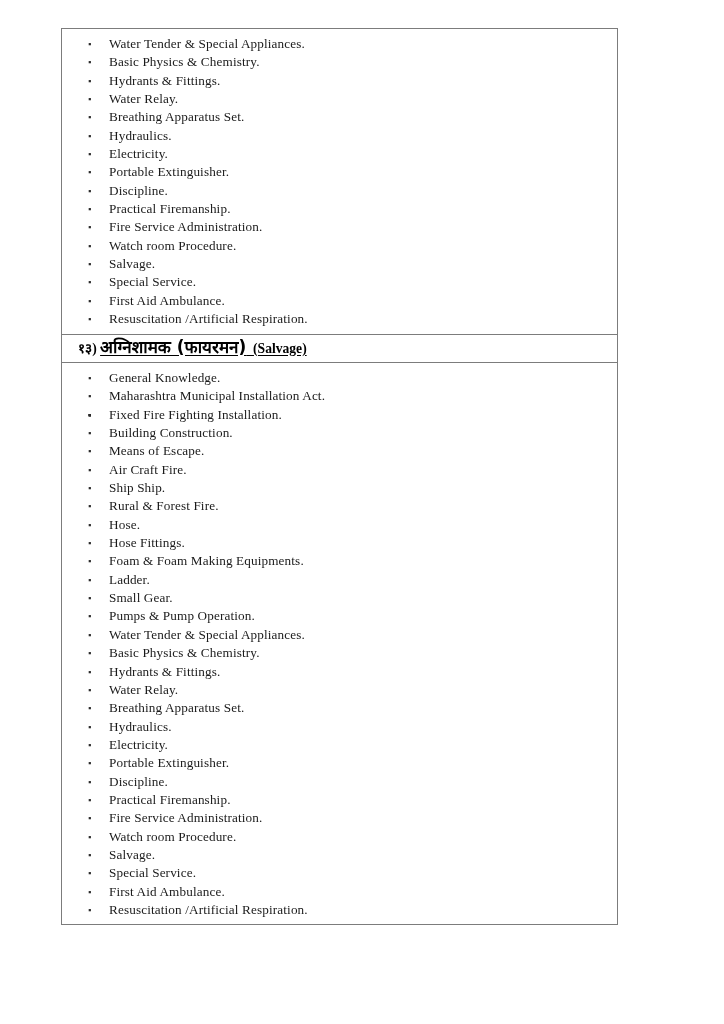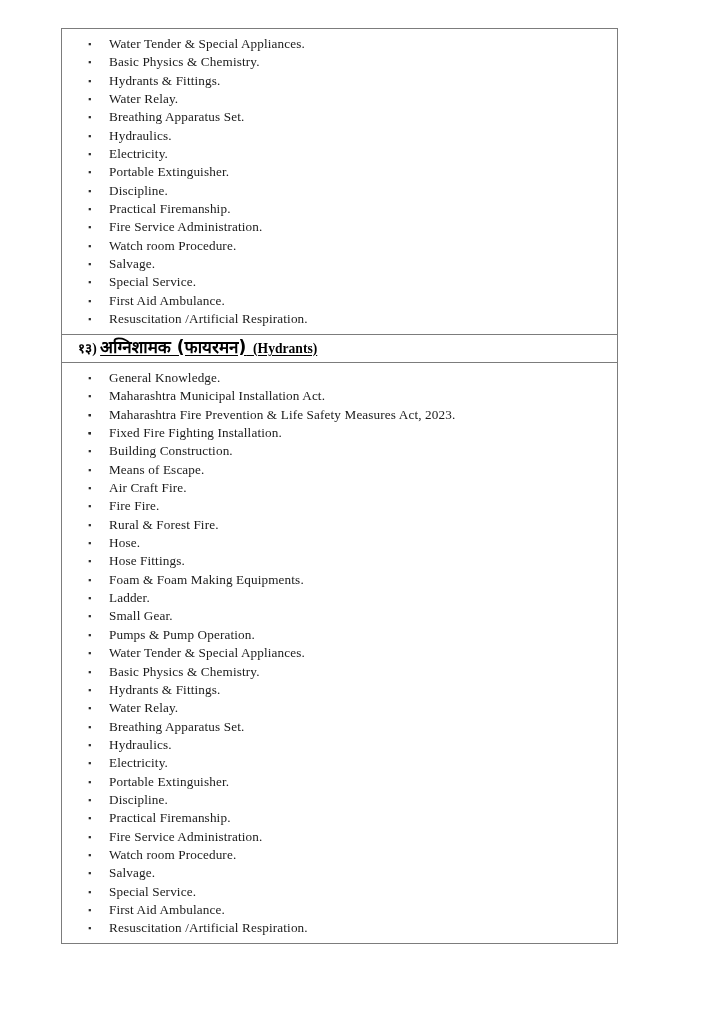--- a/index.html
+++ b/index.html
@@ -112,35 +112,35 @@
           <li class="topic-item"><span class="bullet">▪</span><span>Practical Firemanship.</span></li>
           <li class="topic-item"><span class="bullet">▪</span><span>Fire Service Administration.</span></li>
           <li class="topic-item"><span class="bullet">▪</span><span>Watch room Procedure.</span></li>
           <li class="topic-item"><span class="bullet">▪</span><span>Salvage.</span></li>
           <li class="topic-item"><span class="bullet">▪</span><span>Special Service.</span></li>
           <li class="topic-item"><span class="bullet">▪</span><span>First Aid Ambulance.</span></li>
           <li class="topic-item"><span class="bullet">▪</span><span>Resuscitation /Artificial Respiration.</span></li>
         </ul>
       </div>
       <div class="table-row">
-        <div class="section-heading"><span class="index">१३)</span>&nbsp;<span class="underlined"><span class="marathi">अग्निशामक (फायरमन)</span>&nbsp;&nbsp;<span class="english">(Hydrants)</span></span></div>
+        <div class="section-heading"><span class="index">१३)</span>&nbsp;<span class="underlined"><span class="marathi">अग्निशामक (फायरमन)</span>&nbsp;&nbsp;<span class="english">(Salvage)</span></span></div>
       </div>
       <div class="table-row">
         <ul class="topic-list">
           <li class="topic-item"><span class="bullet">▪</span><span>General Knowledge.</span></li>
           <li class="topic-item"><span class="bullet">▪</span><span>Maharashtra Municipal Installation Act.</span></li>
           <li class="topic-item"><span class="bullet">▪</span></li>
-          <li class="topic-item"><span class="bullet">▪</span><span>Maharashtra Fire Prevention &amp; Life Safety Measures Act, 2023.</span></li>
+          <li class="topic-item"><span class="bullet">▪</span></li>
           <li class="topic-item"><span class="bullet">▪</span></li>
           <li class="topic-item"><span class="bullet">▪</span></li>
           <li class="topic-item"><span class="bullet">▪</span><span>Fixed Fire Fighting Installation.</span></li>
           <li class="topic-item"><span class="bullet">▪</span><span>Building Construction.</span></li>
           <li class="topic-item"><span class="bullet">▪</span><span>Means of Escape.</span></li>
           <li class="topic-item"><span class="bullet">▪</span><span>Air Craft Fire.</span></li>
-          <li class="topic-item"><span class="bullet">▪</span><span>Fire Fire.</span></li>
+          <li class="topic-item"><span class="bullet">▪</span><span>Ship Ship.</span></li>
           <li class="topic-item"><span class="bullet">▪</span><span>Rural &amp; Forest Fire.</span></li>
           <li class="topic-item"><span class="bullet">▪</span><span>Hose.</span></li>
           <li class="topic-item"><span class="bullet">▪</span><span>Hose Fittings.</span></li>
           <li class="topic-item"><span class="bullet">▪</span><span>Foam &amp; Foam Making Equipments.</span></li>
           <li class="topic-item"><span class="bullet">▪</span><span>Ladder.</span></li>
           <li class="topic-item"><span class="bullet">▪</span><span>Small Gear.</span></li>
           <li class="topic-item"><span class="bullet">▪</span><span>Pumps &amp; Pump Operation.</span></li>
           <li class="topic-item"><span class="bullet">▪</span><span>Water Tender &amp; Special Appliances.</span></li>
           <li class="topic-item"><span class="bullet">▪</span><span>Basic Physics &amp; Chemistry.</span></li>
           <li class="topic-item"><span class="bullet">▪</span><span>Hydrants &amp; Fittings.</span></li>

